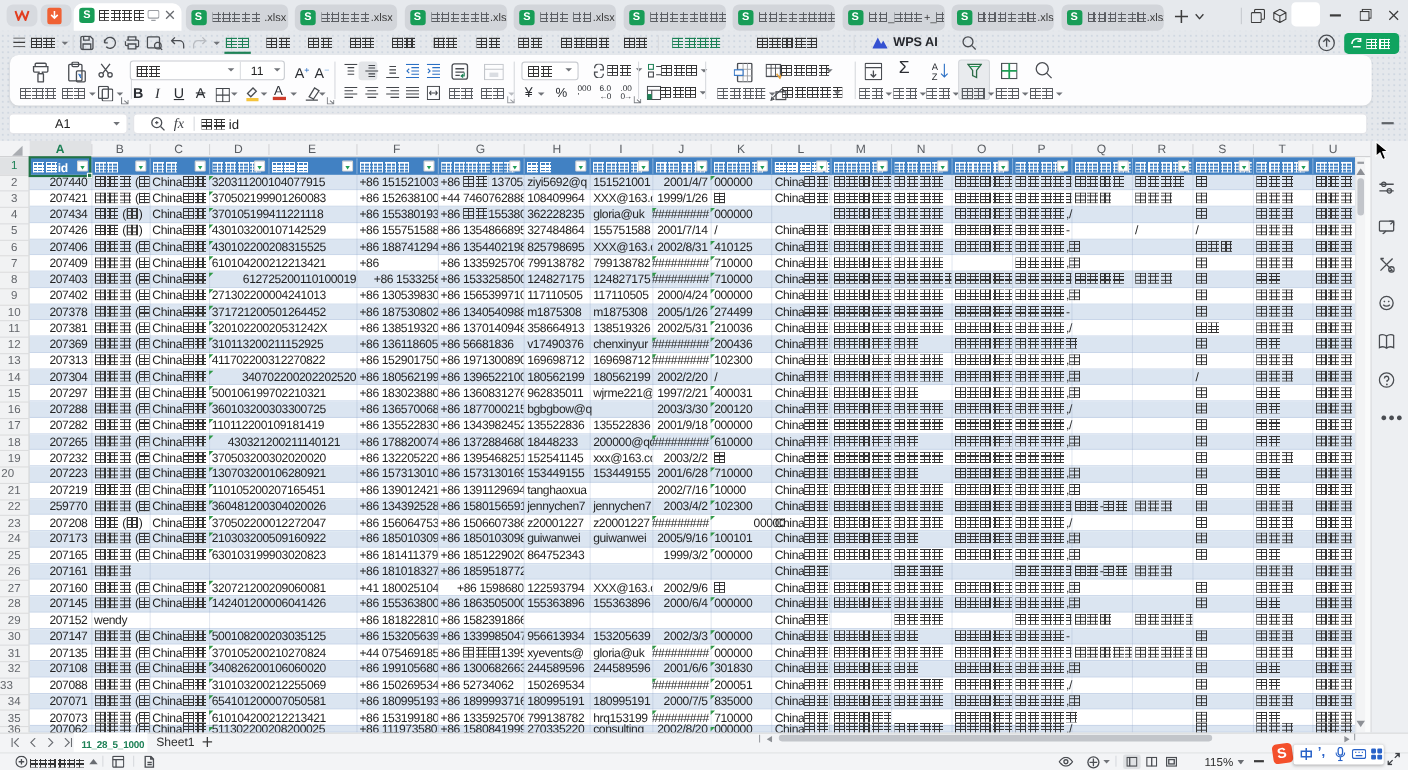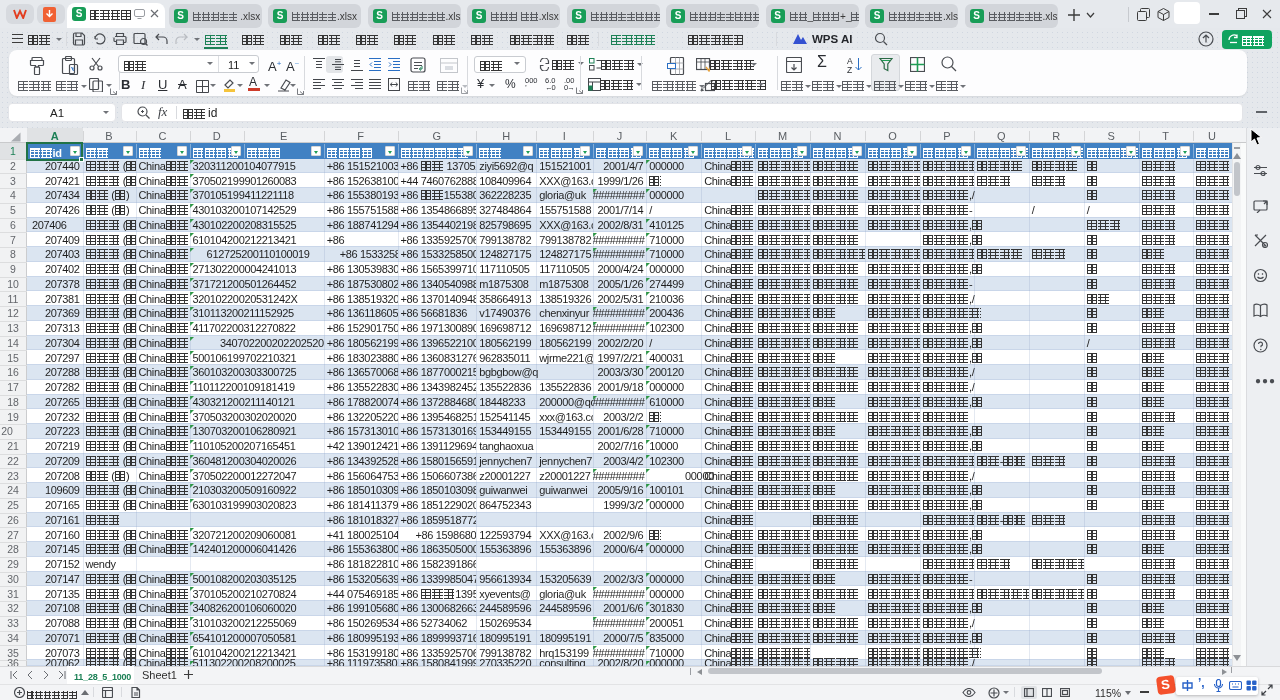--- a/index.html
+++ b/index.html
@@ -480,21 +480,21 @@
 <div class="abs" style="left:0;top:543.475px;width:26px;text-align:center;font-size:10.5px;color:#63666b">28</div>
 <div class="abs" style="left:0;top:556.85px;width:27px;height:1px;background:#dcddde"></div>
 <div class="abs" style="left:0;top:558.225px;width:26px;text-align:center;font-size:10.5px;color:#63666b">29</div>
 <div class="abs" style="left:0;top:571.6px;width:27px;height:1px;background:#dcddde"></div>
 <div class="abs" style="left:0;top:572.975px;width:26px;text-align:center;font-size:10.5px;color:#63666b">30</div>
 <div class="abs" style="left:0;top:586.35px;width:27px;height:1px;background:#dcddde"></div>
 <div class="abs" style="left:0;top:587.725px;width:26px;text-align:center;font-size:10.5px;color:#63666b">31</div>
 <div class="abs" style="left:0;top:601.1px;width:27px;height:1px;background:#dcddde"></div>
 <div class="abs" style="left:0;top:602.475px;width:26px;text-align:center;font-size:10.5px;color:#63666b">32</div>
 <div class="abs" style="left:0;top:615.85px;width:27px;height:1px;background:#dcddde"></div>
-<div class="abs" style="left:0;top:617.225px;width:26px;text-align:center;font-size:10.5px;color:#63666b">33</div>
+<div class="abs" style="left:0;top:617.225px;width:26px;text-align:left;font-size:10.5px;color:#63666b">33</div>
 <div class="abs" style="left:0;top:630.6px;width:27px;height:1px;background:#dcddde"></div>
 <div class="abs" style="left:0;top:631.975px;width:26px;text-align:center;font-size:10.5px;color:#63666b">34</div>
 <div class="abs" style="left:0;top:645.35px;width:27px;height:1px;background:#dcddde"></div>
 <div class="abs" style="left:0;top:646.725px;width:26px;text-align:center;font-size:10.5px;color:#63666b">35</div>
 <div class="abs" style="left:0;top:660.1px;width:27px;height:1px;background:#dcddde"></div>
 <div class="abs" style="left:0;top:657.05px;width:26px;text-align:center;font-size:10.5px;color:#63666b">36</div>
 <div class="abs" style="left:27px;top:143px;width:1204.5px;height:15.599999999999994px;background:#4181c3"></div>
 <div class="cell" style="left:30px;top:146px;width:51.5px;font-weight:bold;color:#fff"><i class="z zw" style="width:22.6px"></i>id</div>
 <div class="fb" style="left:69.5px;top:146px"></div>
 <div class="cell" style="left:85.5px;top:146px;width:49.0px;font-weight:bold;color:#fff"><i class="z zw" style="width:22.6px"></i></div>
@@ -637,21 +637,21 @@
 <div class="cell" style="left:701.25px;top:203.225px;width:53.75px;text-align:left;padding-left:3px">China<i class="z z" style="width:23.0px"></i></div>
 <div class="cell" style="left:755px;top:203.225px;width:55px;text-align:left;padding-left:3px"><i class="z z" style="width:69.0px"></i></div>
 <div class="cell" style="left:810px;top:203.225px;width:55px;text-align:left;padding-left:3px"><i class="z z" style="width:46.0px"></i></div>
 <div class="cell" style="left:865px;top:203.225px;width:55px;text-align:left;padding-left:3px"><i class="z z" style="width:57.5px"></i></div>
 <div class="cell" style="left:920px;top:203.225px;width:73.75px;text-align:left;padding-left:3px"><i class="z z" style="width:46.0px"></i>-</div>
 <div class="cell" style="left:1028.75px;top:203.225px;width:55.0px;text-align:left;padding-left:3px">/</div>
 <div class="cell" style="left:1083.75px;top:203.225px;width:55.0px;text-align:left;padding-left:3px">/</div>
 <div class="cell" style="left:1138.75px;top:203.225px;width:53.75px;text-align:left;padding-left:3px"><i class="z z" style="width:34.5px"></i></div>
 <div class="cell" style="left:1192.5px;top:203.225px;width:39.0px;text-align:left;padding-left:3px"><i class="z z" style="width:34.5px"></i></div>
 <div class="abs" style="left:27px;top:217.6px;width:1204.5px;height:14.75px;background:#dbe5f1;border-bottom:1px solid #c9d6e9"></div>
-<div class="cell" style="left:27px;top:217.975px;width:55.5px;text-align:right;padding-right:16px">207406</div>
+<div class="cell" style="left:27px;top:217.975px;width:55.5px;text-align:right;padding-right:3px">207406</div>
 <div class="cell" style="left:82.5px;top:217.975px;width:53.0px;text-align:left;padding-left:3px"><i class="z z" style="width:34.5px"></i> (<i class="z z" style="width:11.5px"></i></div>
 <div class="cell" style="left:135.5px;top:217.975px;width:54.0px;text-align:left;padding-left:3px">China<i class="z z" style="width:23.0px"></i></div>
 <div class="cell" style="left:189.5px;top:217.975px;width:134.25px;text-align:left;padding-left:3px">430102200208315525</div>
 <div class="tri" style="left:189.5px;top:218.6px"></div>
 <div class="cell" style="left:323.75px;top:217.975px;width:73.75px;text-align:left;padding-left:3px">+86 188741294</div>
 <div class="cell" style="left:397.5px;top:217.975px;width:78.75px;text-align:left;padding-left:3px">+86 1354402198</div>
 <div class="cell" style="left:476.25px;top:217.975px;width:60.0px;text-align:left;padding-left:3px">825798695</div>
 <div class="cell" style="left:536.25px;top:217.975px;width:56.25px;text-align:left;padding-left:3px">XXX@163.c</div>
 <div class="cell" style="left:592.5px;top:217.975px;width:53.75px;text-align:right;padding-right:3px">2002/8/31</div>
 <div class="cell" style="left:646.25px;top:217.975px;width:55.0px;text-align:left;padding-left:3px">410125</div>
@@ -682,21 +682,21 @@
 <div class="cell" style="left:755px;top:232.725px;width:55px;text-align:left;padding-left:3px"><i class="z z" style="width:69.0px"></i></div>
 <div class="cell" style="left:810px;top:232.725px;width:55px;text-align:left;padding-left:3px"><i class="z z" style="width:46.0px"></i></div>
 <div class="cell" style="left:920px;top:232.725px;width:73.75px;text-align:left;padding-left:3px"><i class="z z" style="width:46.0px"></i>,<i class="z z" style="width:11.5px"></i></div>
 <div class="cell" style="left:1083.75px;top:232.725px;width:55.0px;text-align:left;padding-left:3px"><i class="z z" style="width:11.5px"></i></div>
 <div class="cell" style="left:1138.75px;top:232.725px;width:53.75px;text-align:left;padding-left:3px"><i class="z z" style="width:34.5px"></i></div>
 <div class="cell" style="left:1192.5px;top:232.725px;width:39.0px;text-align:left;padding-left:3px"><i class="z z" style="width:34.5px"></i></div>
 <div class="abs" style="left:27px;top:247.1px;width:1204.5px;height:14.750000000000028px;background:#dbe5f1;border-bottom:1px solid #c9d6e9"></div>
 <div class="cell" style="left:27px;top:247.47500000000002px;width:55.5px;text-align:right;padding-right:3px">207403</div>
 <div class="cell" style="left:82.5px;top:247.47500000000002px;width:53.0px;text-align:left;padding-left:3px"><i class="z z" style="width:34.5px"></i> (<i class="z z" style="width:11.5px"></i></div>
 <div class="cell" style="left:135.5px;top:247.47500000000002px;width:54.0px;text-align:left;padding-left:3px">China<i class="z z" style="width:23.0px"></i></div>
-<div class="cell" style="left:189.5px;top:247.47500000000002px;width:134.25px;text-align:center;padding-left:3px">612725200110100019</div>
+<div class="cell" style="left:189.5px;top:247.47500000000002px;width:134.25px;text-align:right;padding-left:3px">612725200110100019</div>
 <div class="tri" style="left:189.5px;top:248.1px"></div>
 <div class="cell" style="left:323.75px;top:247.47500000000002px;width:73.75px;text-align:left;padding-left:16px">+86 153325856</div>
 <div class="cell" style="left:397.5px;top:247.47500000000002px;width:78.75px;text-align:left;padding-left:3px">+86 1533258500</div>
 <div class="cell" style="left:476.25px;top:247.47500000000002px;width:60.0px;text-align:left;padding-left:3px">124827175</div>
 <div class="cell" style="left:536.25px;top:247.47500000000002px;width:56.25px;text-align:left;padding-left:3px">124827175</div>
 <div class="cell" style="left:592.5px;top:247.47500000000002px;width:53.75px;text-align:right;padding-right:3px">#########</div>
 <div class="tri" style="left:592.5px;top:248.1px"></div>
 <div class="cell" style="left:646.25px;top:247.47500000000002px;width:55.0px;text-align:left;padding-left:3px">710000</div>
 <div class="tri" style="left:646.25px;top:248.1px"></div>
 <div class="cell" style="left:701.25px;top:247.47500000000002px;width:53.75px;text-align:left;padding-left:3px">China<i class="z z" style="width:23.0px"></i></div>
@@ -895,21 +895,21 @@
 <div class="cell" style="left:810px;top:380.225px;width:55px;text-align:left;padding-left:3px"><i class="z z" style="width:46.0px"></i></div>
 <div class="cell" style="left:865px;top:380.225px;width:55px;text-align:left;padding-left:3px"><i class="z z" style="width:57.5px"></i></div>
 <div class="cell" style="left:920px;top:380.225px;width:73.75px;text-align:left;padding-left:3px"><i class="z z" style="width:46.0px"></i>,/</div>
 <div class="cell" style="left:1083.75px;top:380.225px;width:55.0px;text-align:left;padding-left:3px"><i class="z z" style="width:11.5px"></i></div>
 <div class="cell" style="left:1138.75px;top:380.225px;width:53.75px;text-align:left;padding-left:3px"><i class="z z" style="width:23.0px"></i></div>
 <div class="cell" style="left:1192.5px;top:380.225px;width:39.0px;text-align:left;padding-left:3px"><i class="z z" style="width:34.5px"></i></div>
 <div class="abs" style="left:27px;top:394.6px;width:1204.5px;height:14.75px;background:#dbe5f1;border-bottom:1px solid #c9d6e9"></div>
 <div class="cell" style="left:27px;top:394.975px;width:55.5px;text-align:right;padding-right:3px">207265</div>
 <div class="cell" style="left:82.5px;top:394.975px;width:53.0px;text-align:left;padding-left:3px"><i class="z z" style="width:34.5px"></i> (<i class="z z" style="width:11.5px"></i></div>
 <div class="cell" style="left:135.5px;top:394.975px;width:54.0px;text-align:left;padding-left:3px">China<i class="z z" style="width:23.0px"></i></div>
-<div class="cell" style="left:189.5px;top:394.975px;width:134.25px;text-align:left;padding-left:3px">430321200211140121</div>
+<div class="cell" style="left:189.5px;top:394.975px;width:134.25px;text-align:center;padding-left:3px">430321200211140121</div>
 <div class="tri" style="left:189.5px;top:395.6px"></div>
 <div class="cell" style="left:323.75px;top:394.975px;width:73.75px;text-align:left;padding-left:3px">+86 178820074</div>
 <div class="cell" style="left:397.5px;top:394.975px;width:78.75px;text-align:left;padding-left:3px">+86 1372884680</div>
 <div class="cell" style="left:476.25px;top:394.975px;width:60.0px;text-align:left;padding-left:3px">18448233</div>
 <div class="cell" style="left:536.25px;top:394.975px;width:56.25px;text-align:left;padding-left:3px">200000@qq</div>
 <div class="cell" style="left:592.5px;top:394.975px;width:53.75px;text-align:right;padding-right:3px">#########</div>
 <div class="tri" style="left:592.5px;top:395.6px"></div>
 <div class="cell" style="left:646.25px;top:394.975px;width:55.0px;text-align:left;padding-left:3px">610000</div>
 <div class="tri" style="left:646.25px;top:395.6px"></div>
 <div class="cell" style="left:701.25px;top:394.975px;width:53.75px;text-align:left;padding-left:3px">China<i class="z z" style="width:23.0px"></i></div>
@@ -960,36 +960,36 @@
 <div class="cell" style="left:920px;top:424.475px;width:73.75px;text-align:left;padding-left:3px"><i class="z z" style="width:46.0px"></i>,<i class="z z" style="width:11.5px"></i></div>
 <div class="cell" style="left:1083.75px;top:424.475px;width:55.0px;text-align:left;padding-left:3px"><i class="z z" style="width:11.5px"></i></div>
 <div class="cell" style="left:1138.75px;top:424.475px;width:53.75px;text-align:left;padding-left:3px"><i class="z z" style="width:23.0px"></i></div>
 <div class="cell" style="left:1192.5px;top:424.475px;width:39.0px;text-align:left;padding-left:3px"><i class="z z" style="width:34.5px"></i></div>
 <div class="abs" style="left:27px;top:438.85px;width:1204.5px;height:14.75px;background:#ffffff;border-bottom:1px solid #c9d6e9"></div>
 <div class="cell" style="left:27px;top:439.225px;width:55.5px;text-align:right;padding-right:3px">207219</div>
 <div class="cell" style="left:82.5px;top:439.225px;width:53.0px;text-align:left;padding-left:3px"><i class="z z" style="width:34.5px"></i> (<i class="z z" style="width:11.5px"></i></div>
 <div class="cell" style="left:135.5px;top:439.225px;width:54.0px;text-align:left;padding-left:3px">China<i class="z z" style="width:23.0px"></i></div>
 <div class="cell" style="left:189.5px;top:439.225px;width:134.25px;text-align:left;padding-left:3px">110105200207165451</div>
 <div class="tri" style="left:189.5px;top:439.85px"></div>
-<div class="cell" style="left:323.75px;top:439.225px;width:73.75px;text-align:left;padding-left:3px">+42 139012421</div>
+<div class="cell" style="left:323.75px;top:439.225px;width:73.75px;text-align:left;padding-left:3px">+86 139012421</div>
 <div class="cell" style="left:397.5px;top:439.225px;width:78.75px;text-align:left;padding-left:3px">+86 1391129694</div>
 <div class="cell" style="left:476.25px;top:439.225px;width:116.25px;text-align:left;padding-left:3px">tanghaoxua</div>
 <div class="cell" style="left:592.5px;top:439.225px;width:53.75px;text-align:right;padding-right:3px">2002/7/16</div>
 <div class="cell" style="left:646.25px;top:439.225px;width:55.0px;text-align:left;padding-left:3px">10000</div>
 <div class="tri" style="left:646.25px;top:439.85px"></div>
 <div class="cell" style="left:701.25px;top:439.225px;width:53.75px;text-align:left;padding-left:3px">China<i class="z z" style="width:23.0px"></i></div>
 <div class="cell" style="left:755px;top:439.225px;width:55px;text-align:left;padding-left:3px"><i class="z z" style="width:69.0px"></i></div>
 <div class="cell" style="left:810px;top:439.225px;width:55px;text-align:left;padding-left:3px"><i class="z z" style="width:46.0px"></i></div>
 <div class="cell" style="left:865px;top:439.225px;width:55px;text-align:left;padding-left:3px"><i class="z z" style="width:57.5px"></i></div>
 <div class="cell" style="left:920px;top:439.225px;width:73.75px;text-align:left;padding-left:3px"><i class="z z" style="width:46.0px"></i>,<i class="z z" style="width:11.5px"></i></div>
 <div class="cell" style="left:1083.75px;top:439.225px;width:55.0px;text-align:left;padding-left:3px"><i class="z z" style="width:11.5px"></i></div>
 <div class="cell" style="left:1138.75px;top:439.225px;width:53.75px;text-align:left;padding-left:3px"><i class="z z" style="width:23.0px"></i></div>
 <div class="cell" style="left:1192.5px;top:439.225px;width:39.0px;text-align:left;padding-left:3px"><i class="z z" style="width:34.5px"></i></div>
 <div class="abs" style="left:27px;top:453.6px;width:1204.5px;height:14.75px;background:#dbe5f1;border-bottom:1px solid #c9d6e9"></div>
-<div class="cell" style="left:27px;top:453.975px;width:55.5px;text-align:right;padding-right:3px">207209</div>
+<div class="cell" style="left:27px;top:453.975px;width:55.5px;text-align:right;padding-right:3px">259770</div>
 <div class="cell" style="left:82.5px;top:453.975px;width:53.0px;text-align:left;padding-left:3px"><i class="z z" style="width:34.5px"></i> (<i class="z z" style="width:11.5px"></i></div>
 <div class="cell" style="left:135.5px;top:453.975px;width:54.0px;text-align:left;padding-left:3px">China<i class="z z" style="width:23.0px"></i></div>
 <div class="cell" style="left:189.5px;top:453.975px;width:134.25px;text-align:left;padding-left:3px">360481200304020026</div>
 <div class="tri" style="left:189.5px;top:454.6px"></div>
 <div class="cell" style="left:323.75px;top:453.975px;width:73.75px;text-align:left;padding-left:3px">+86 134392528</div>
 <div class="cell" style="left:397.5px;top:453.975px;width:78.75px;text-align:left;padding-left:3px">+86 1580156591</div>
 <div class="cell" style="left:476.25px;top:453.975px;width:60.0px;text-align:left;padding-left:3px">jennychen7</div>
 <div class="cell" style="left:536.25px;top:453.975px;width:56.25px;text-align:left;padding-left:3px">jennychen7</div>
 <div class="cell" style="left:592.5px;top:453.975px;width:53.75px;text-align:right;padding-right:3px">2003/4/2</div>
 <div class="cell" style="left:646.25px;top:453.975px;width:55.0px;text-align:left;padding-left:3px">102300</div>
@@ -1020,21 +1020,21 @@
 <div class="tri" style="left:646.25px;top:469.35px"></div>
 <div class="cell" style="left:701.25px;top:468.725px;width:53.75px;text-align:left;padding-left:3px">China<i class="z z" style="width:23.0px"></i></div>
 <div class="cell" style="left:755px;top:468.725px;width:55px;text-align:left;padding-left:3px"><i class="z z" style="width:69.0px"></i></div>
 <div class="cell" style="left:810px;top:468.725px;width:55px;text-align:left;padding-left:3px"><i class="z z" style="width:46.0px"></i></div>
 <div class="cell" style="left:865px;top:468.725px;width:55px;text-align:left;padding-left:3px"><i class="z z" style="width:57.5px"></i></div>
 <div class="cell" style="left:920px;top:468.725px;width:73.75px;text-align:left;padding-left:3px"><i class="z z" style="width:46.0px"></i>,/</div>
 <div class="cell" style="left:1083.75px;top:468.725px;width:55.0px;text-align:left;padding-left:3px"><i class="z z" style="width:11.5px"></i></div>
 <div class="cell" style="left:1138.75px;top:468.725px;width:53.75px;text-align:left;padding-left:3px"><i class="z z" style="width:34.5px"></i></div>
 <div class="cell" style="left:1192.5px;top:468.725px;width:39.0px;text-align:left;padding-left:3px"><i class="z z" style="width:34.5px"></i></div>
 <div class="abs" style="left:27px;top:483.1px;width:1204.5px;height:14.75px;background:#dbe5f1;border-bottom:1px solid #c9d6e9"></div>
-<div class="cell" style="left:27px;top:483.475px;width:55.5px;text-align:right;padding-right:3px">109609</div>
+<div class="cell" style="left:27px;top:483.475px;width:55.5px;text-align:right;padding-right:3px">207173</div>
 <div class="cell" style="left:82.5px;top:483.475px;width:53.0px;text-align:left;padding-left:3px"><i class="z z" style="width:34.5px"></i> (<i class="z z" style="width:11.5px"></i></div>
 <div class="cell" style="left:135.5px;top:483.475px;width:54.0px;text-align:left;padding-left:3px">China<i class="z z" style="width:23.0px"></i></div>
 <div class="cell" style="left:189.5px;top:483.475px;width:134.25px;text-align:left;padding-left:3px">210303200509160922</div>
 <div class="tri" style="left:189.5px;top:484.1px"></div>
 <div class="cell" style="left:323.75px;top:483.475px;width:73.75px;text-align:left;padding-left:3px">+86 185010309</div>
 <div class="cell" style="left:397.5px;top:483.475px;width:78.75px;text-align:left;padding-left:3px">+86 1850103098</div>
 <div class="cell" style="left:476.25px;top:483.475px;width:60.0px;text-align:left;padding-left:3px">guiwanwei</div>
 <div class="cell" style="left:536.25px;top:483.475px;width:56.25px;text-align:left;padding-left:3px">guiwanwei</div>
 <div class="cell" style="left:592.5px;top:483.475px;width:53.75px;text-align:right;padding-right:3px">2005/9/16</div>
 <div class="cell" style="left:646.25px;top:483.475px;width:55.0px;text-align:left;padding-left:3px">100101</div>

